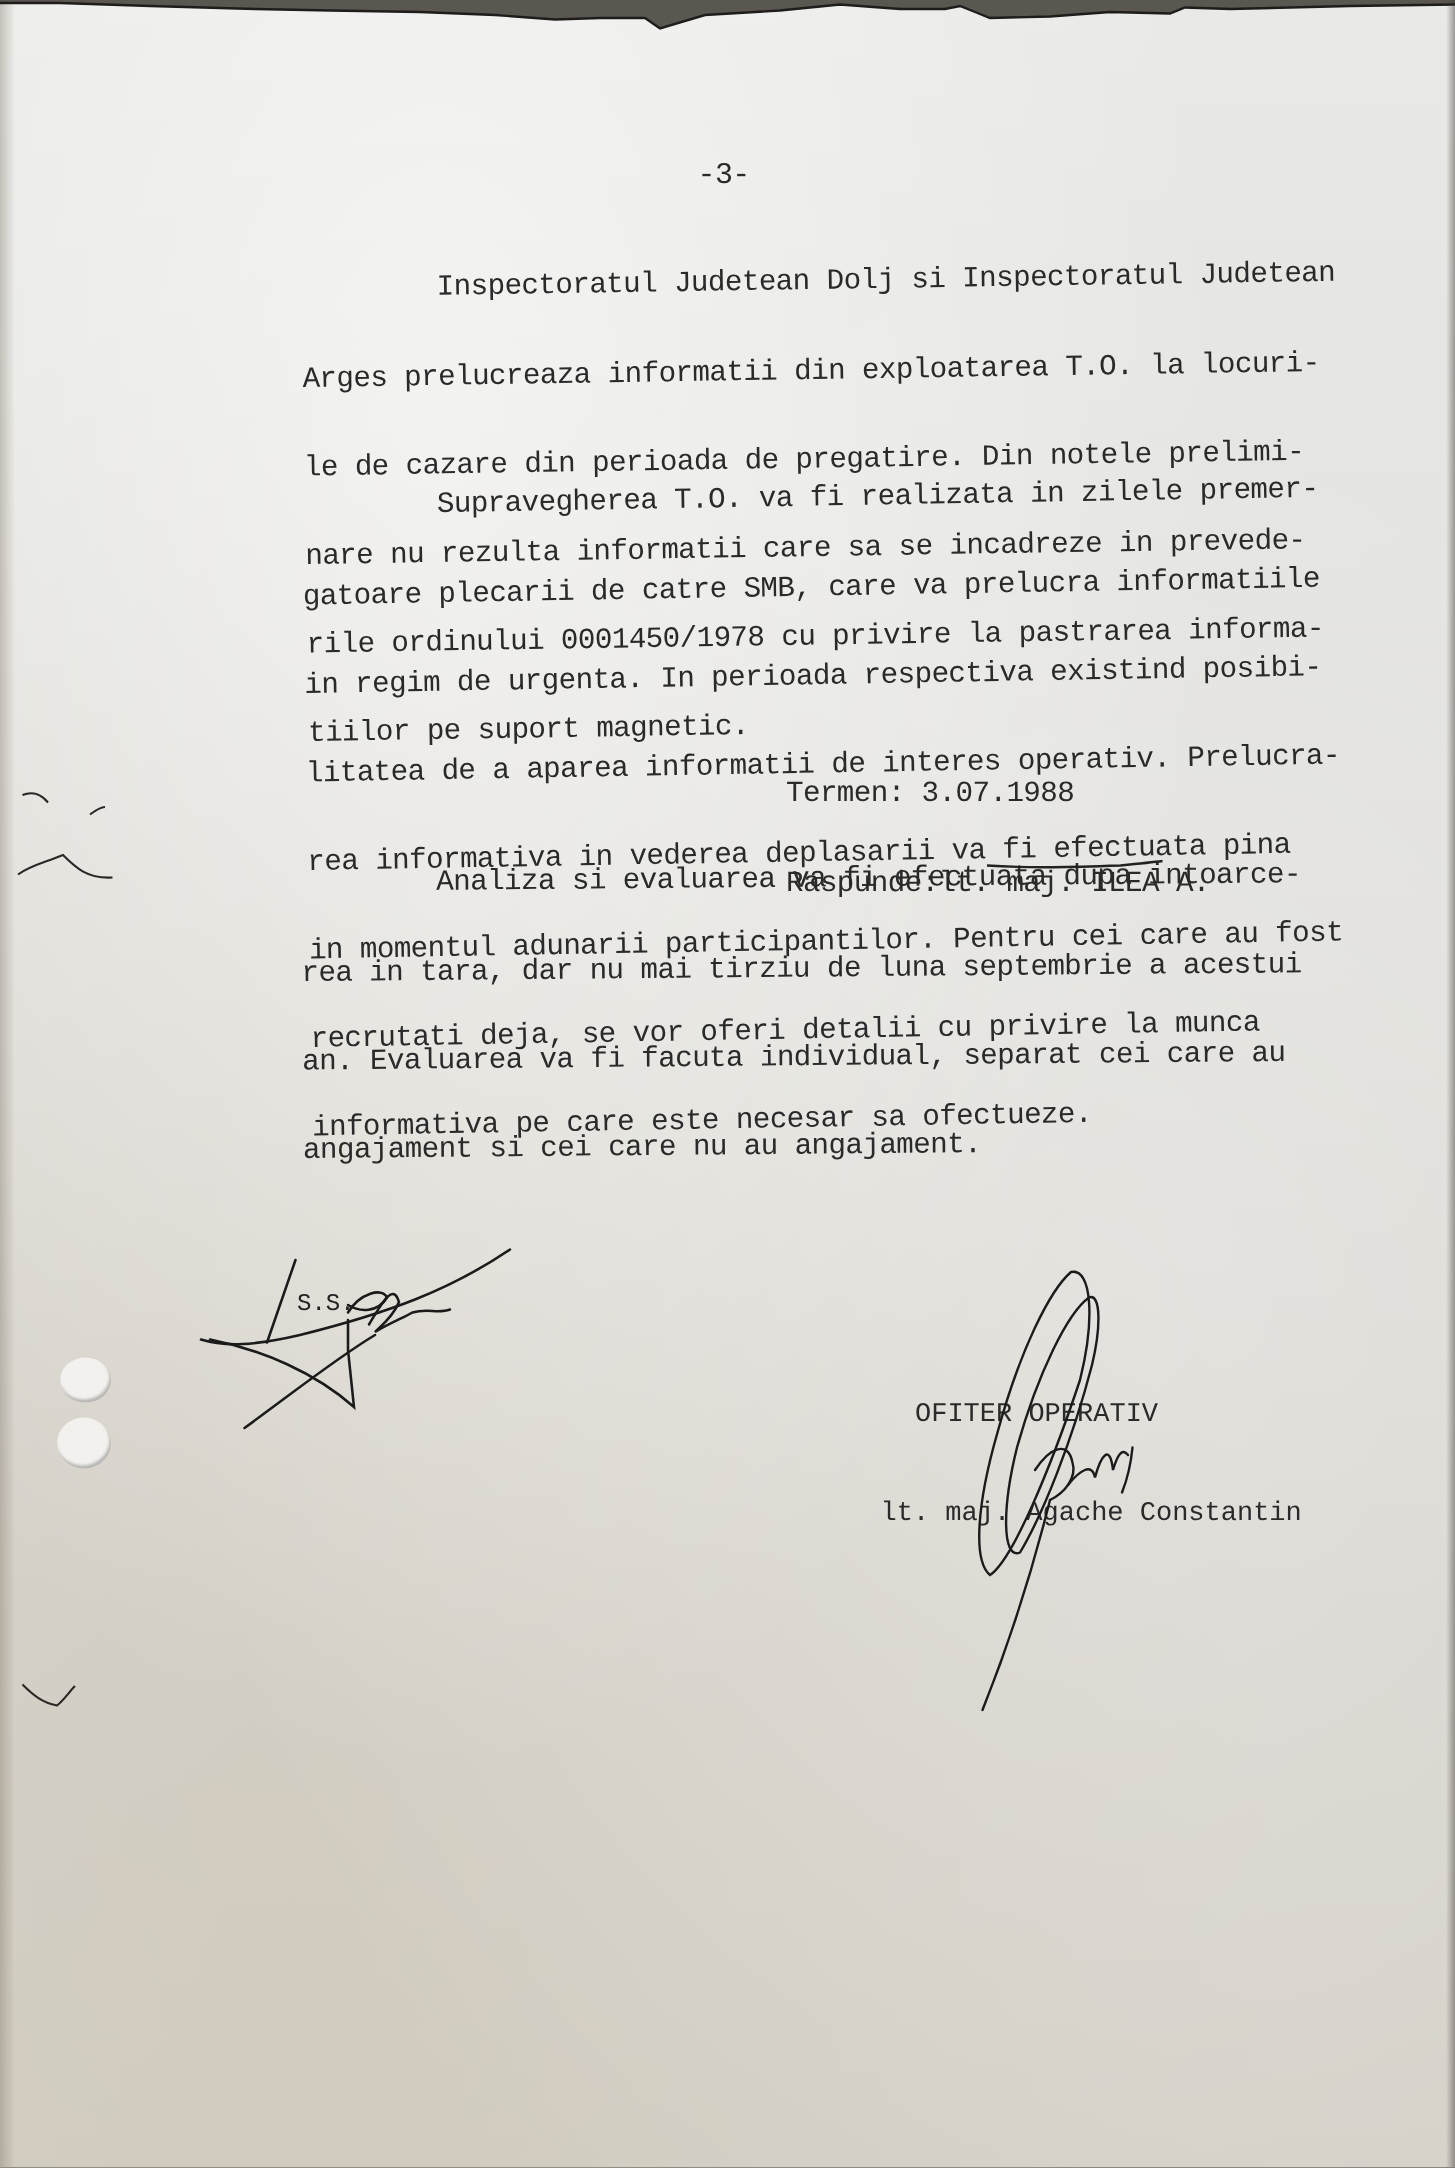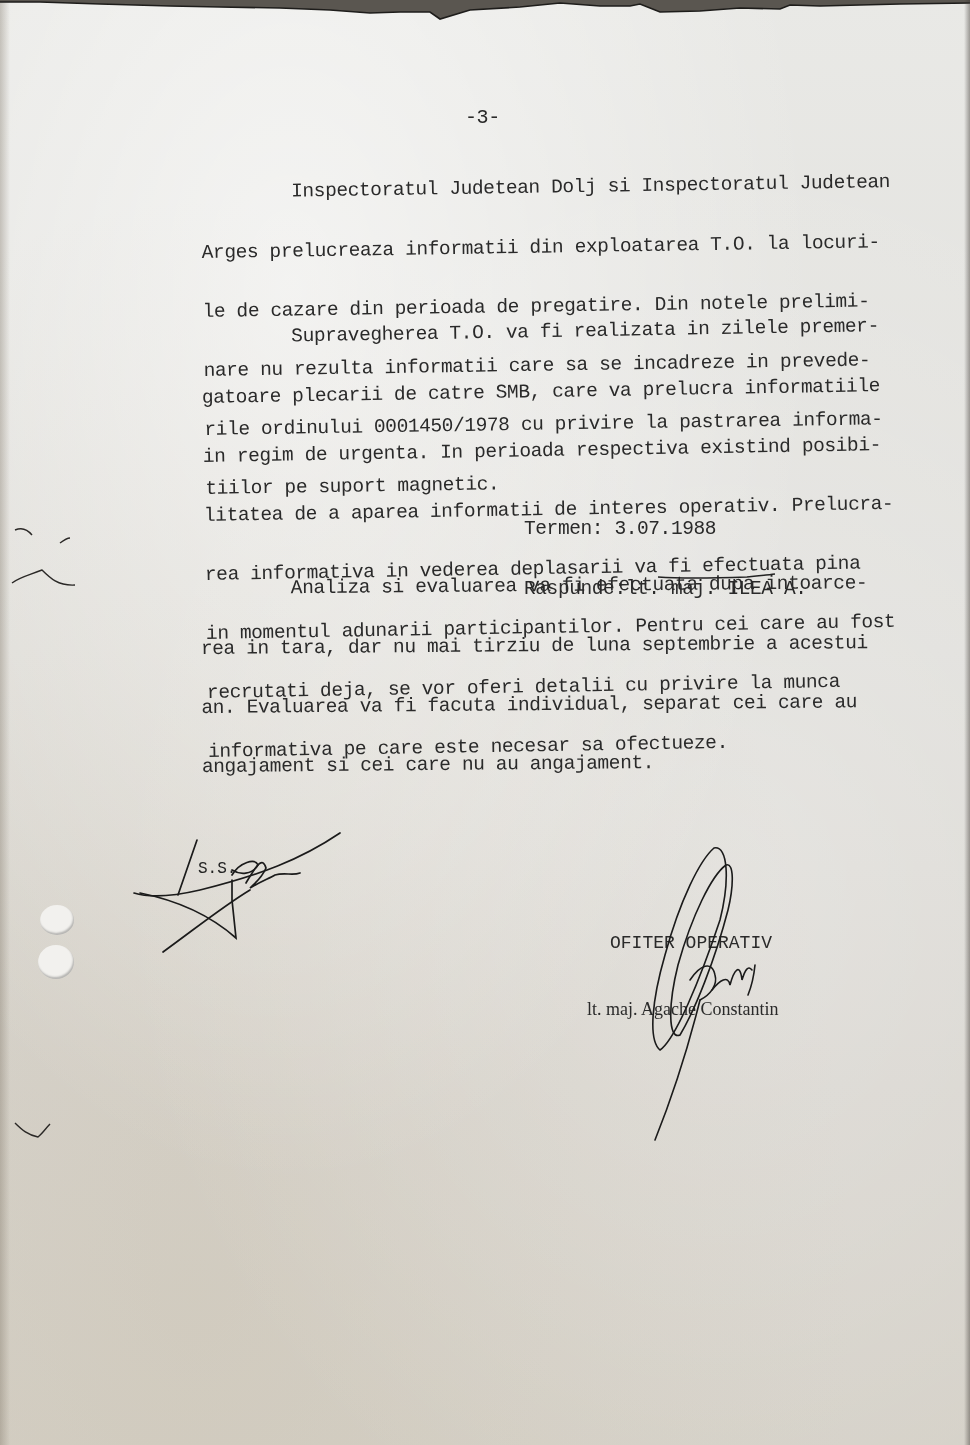--- a/index.html
+++ b/index.html
@@ -75,21 +75,21 @@
       position: absolute;
       left: 587px;
       top: 888px;
       font-family: "Liberation Mono", "DejaVu Sans Mono", monospace;
       font-size: 18px;
       color: #2a2a2a;
       line-height: 22px;
       white-space: pre;
     }
     .sig-title { padding-left: 23px; display: block; }
-    .sig-name { display: block; font-family: Liberation Serif, serif; }
+    .sig-name { display: block; }
     .svg-layer {
       position: absolute;
       left: 0; top: 0;
       width: 970px; height: 1445px;
       pointer-events: none;
     }
     .ss-mark {
       position: absolute;
       left: 198px; top: 860px;
       font-family: "Liberation Mono", "DejaVu Sans Mono", monospace;

